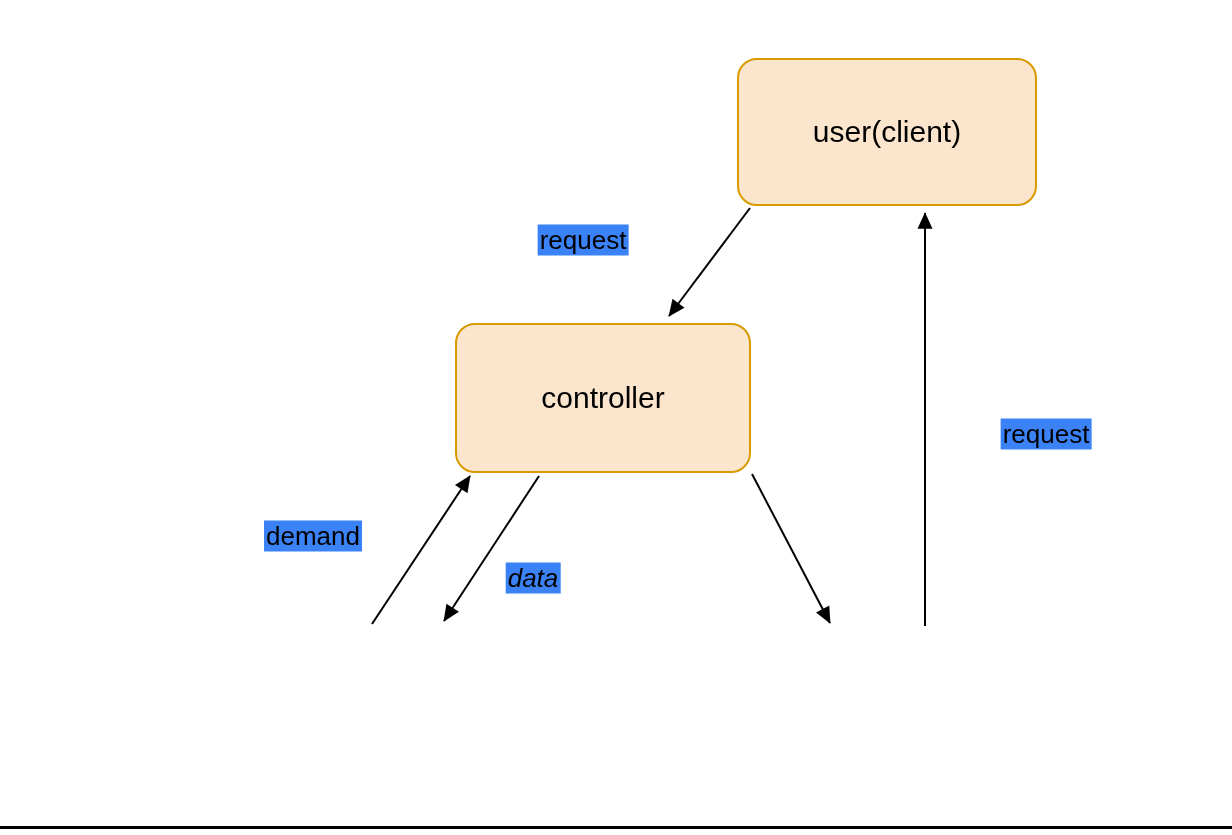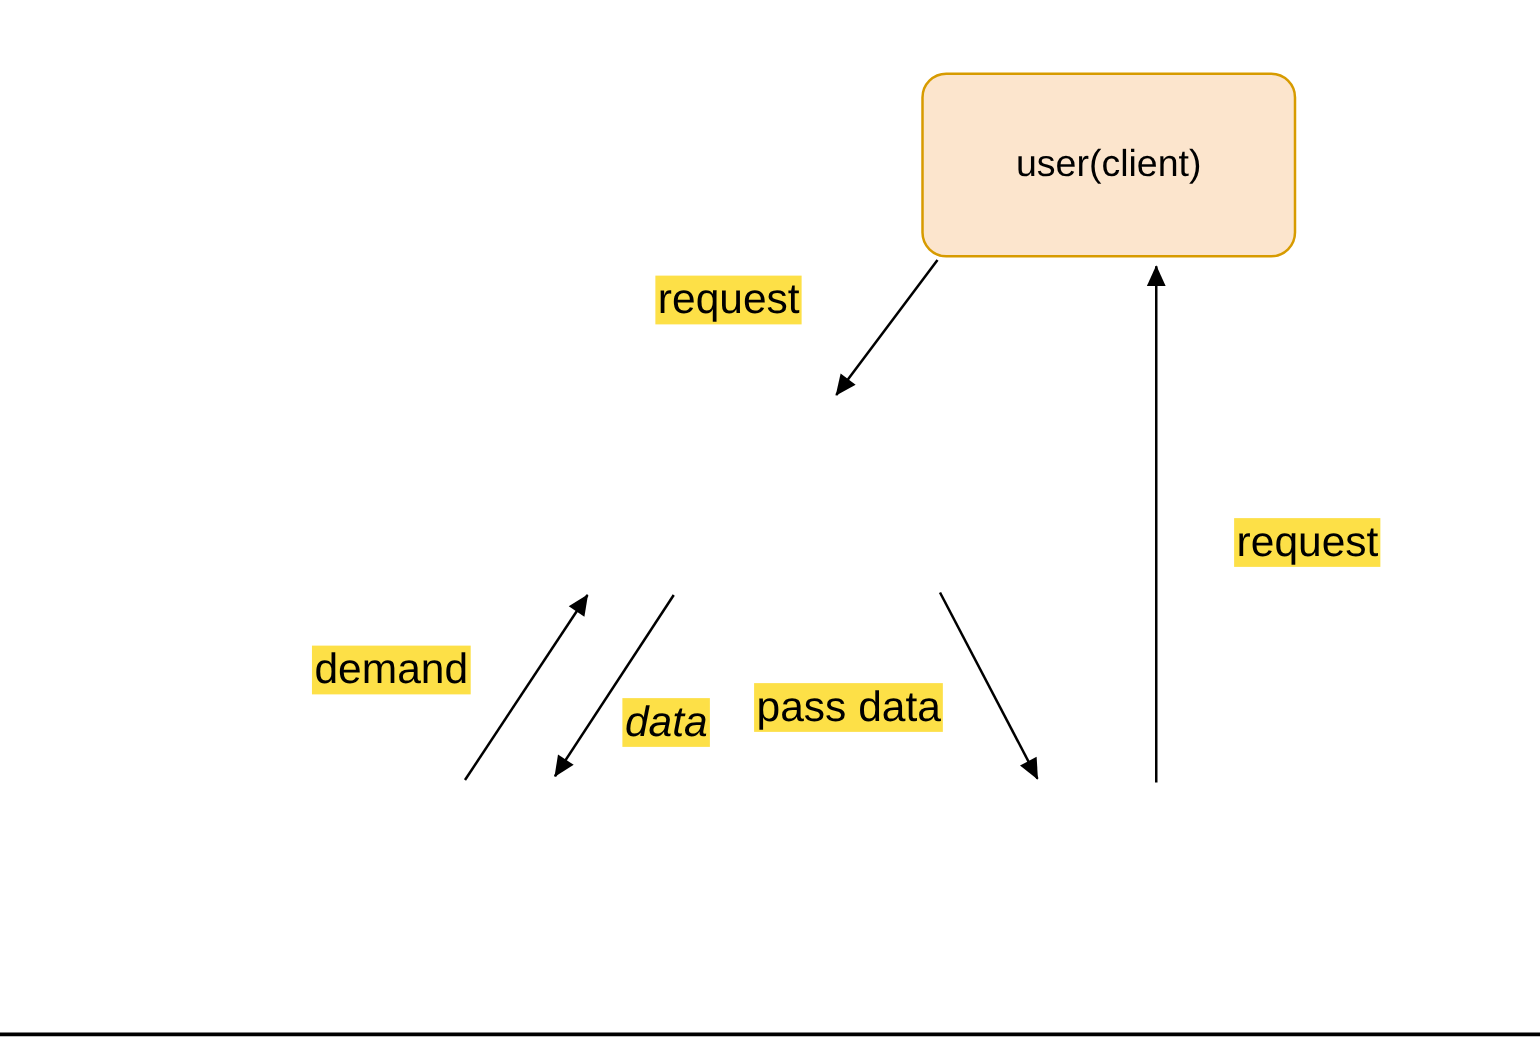--- a/index.html
+++ b/index.html
@@ -31,24 +31,24 @@
     font-size: 30px;
     color: var(--text-color, #000000);
   }
   .node-user       { left: 737px; top: 58px;  width: 300px; height: 148px; }
   .node-controller { left: 455px; top: 323px; width: 296px; height: 150px; }
   .node-view       { left: 230px; top: 628px; width: 300px; height: 150px; }
   .node-model      { left: 680px; top: 628px; width: 300px; height: 150px; }
   .edge-label {
     position: absolute;
     transform: translate(-50%, -50%);
-    font-size: 34px;
+    font-size: 26px;
     color: var(--text-color, #000000);
     white-space: nowrap;
-    background: #fde047;
+    background: #3b82f6;
     padding: 0 2px;
   }
   .label-request  { left: 583px;  top: 240px; }
   .label-demand   { left: 313px;  top: 536px; }
   .label-data     { left: 533px;  top: 578px; font-style: italic; }
   .label-passdata { left: 679px;  top: 566px; }
   .label-response { left: 1046px; top: 434px; }
   .bottom-rule {
     position: absolute;
     left: 0; top: 826px;
@@ -70,22 +70,24 @@
     <line x1="750" y1="208" x2="669" y2="316" stroke="#000000" stroke-width="2" marker-end="url(#arrowhead)"></line>
     <line x1="372" y1="624" x2="470" y2="476" stroke="#000000" stroke-width="2" marker-end="url(#arrowhead)"></line>
     <line x1="539" y1="476" x2="444" y2="621" stroke="#000000" stroke-width="2" marker-end="url(#arrowhead)"></line>
     <line x1="752" y1="474" x2="830" y2="623" stroke="#000000" stroke-width="2" marker-end="url(#arrowhead)"></line>
     <line x1="925" y1="626" x2="925" y2="213" stroke="#000000" stroke-width="2" marker-end="url(#arrowhead)"></line>
   </svg>
 
   <div class="node node-user">
     <span>user(client)</span>
   </div>
+  <div class="node node-controller">
+    <span>controller</span>
+  </div>
 
   <div class="edge-label label-request">request</div>
   <div class="edge-label label-demand">demand</div>
   <div class="edge-label label-data">data</div>
-  <div class="edge-label label-passdata">pass data</div>
   <div class="edge-label label-response">request</div>
 
   <div class="bottom-rule"></div>
 
 </div>
 
 </body></html>

